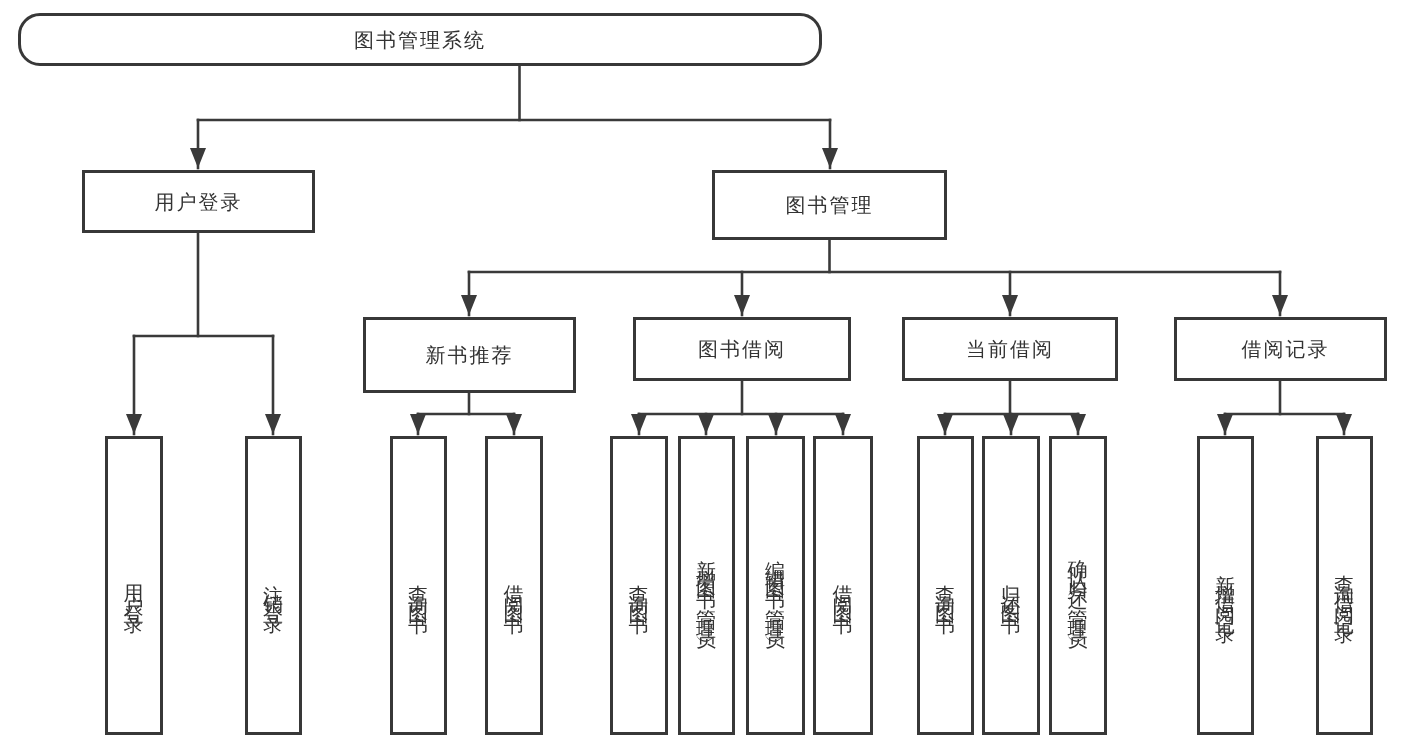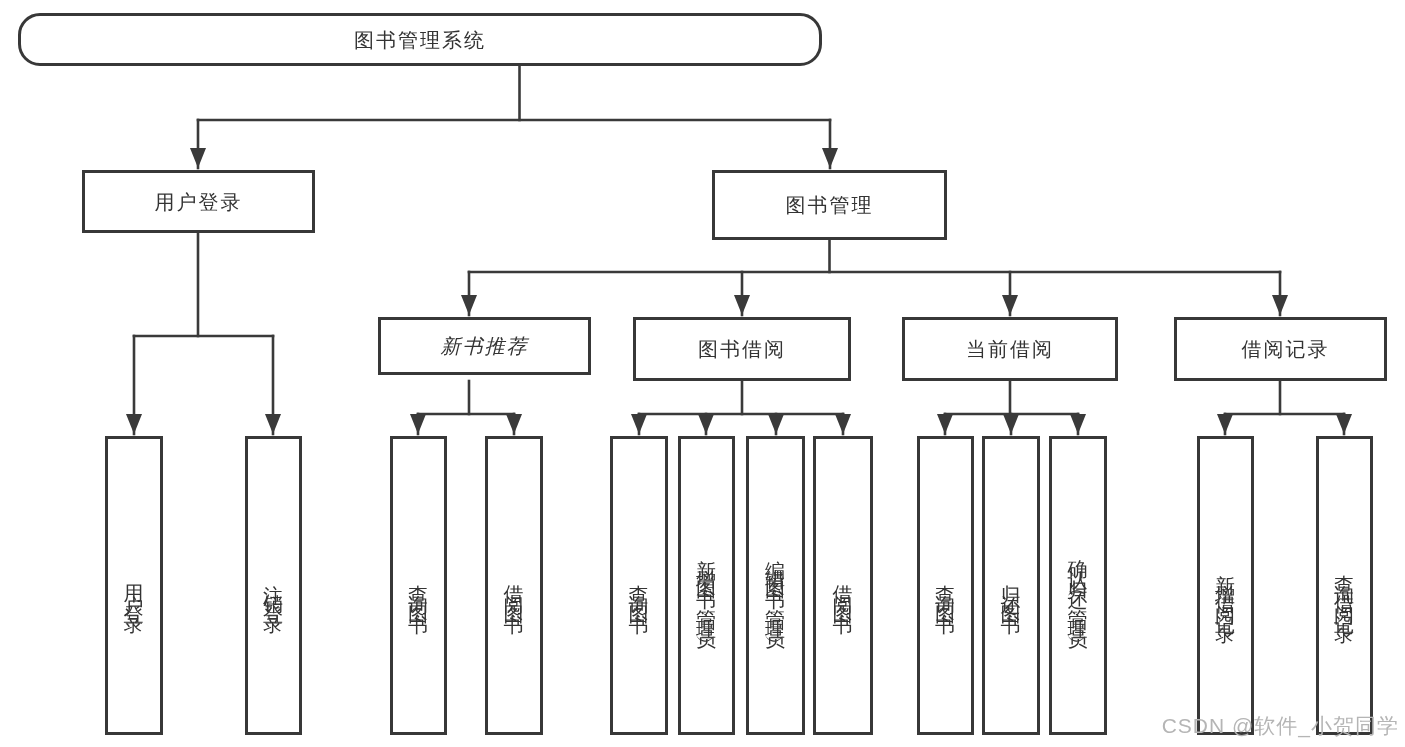--- a/index.html
+++ b/index.html
@@ -108,21 +108,21 @@
       <line x1="1225" y1="414" x2="1225" y2="434" marker-end="url(#arrow)"></line>
       <line x1="1344" y1="414" x2="1344" y2="434" marker-end="url(#arrow)"></line>
     </g>
   </svg>
 
   <div class="box h" style="left:18px; top:13px; width:804px; height:53px;border-radius:22px;">图书管理系统</div>
 
   <div class="box h" style="left:82px; top:170px; width:233px; height:63px;">用户登录</div>
   <div class="box h" style="left:712px; top:170px; width:235px; height:70px;">图书管理</div>
 
-  <div class="box h" style="left:378px; top:317px; width:213px; height:58px;font-style:italic;">新书推荐</div>
+  <div class="box h" style="left:363px; top:317px; width:213px; height:76px;">新书推荐</div>
   <div class="box h" style="left:902px; top:317px; width:216px; height:64px;">当前借阅</div>
   <div class="box h" style="left:633px; top:317px; width:218px; height:64px;">图书借阅</div>
   <div class="box h" style="left:1174px; top:317px; width:213px; height:64px;padding-left:10px;">借阅记录</div>
 
   <div class="box v" style="left:105px; top:436px; width:58px; height:299px;">用户登录</div>
   <div class="box v" style="left:245px; top:436px; width:57px; height:299px;">注销登录</div>
 
   <div class="box v" style="left:390px; top:436px; width:57px; height:299px;">查询图书</div>
   <div class="box v" style="left:485px; top:436px; width:58px; height:299px;">借阅图书</div>
 
@@ -131,14 +131,13 @@
   <div class="box v" style="left:746px; top:436px; width:59px; height:299px;">编辑图书（管理员）</div>
   <div class="box v" style="left:813px; top:436px; width:60px; height:299px;">借阅图书</div>
 
   <div class="box v" style="left:917px; top:436px; width:57px; height:299px;">查询图书</div>
   <div class="box v" style="left:982px; top:436px; width:58px; height:299px;">归还图书</div>
   <div class="box v" style="left:1049px; top:436px; width:58px; height:299px;">确认归还（管理员）</div>
 
   <div class="box v" style="left:1197px; top:436px; width:57px; height:299px;">新增借阅记录</div>
   <div class="box v" style="left:1316px; top:436px; width:57px; height:299px;">查询借阅记录</div>
 
-  <div class="watermark">CSDN @软件_小贺同学</div>
 </div>
 
 </body></html>

